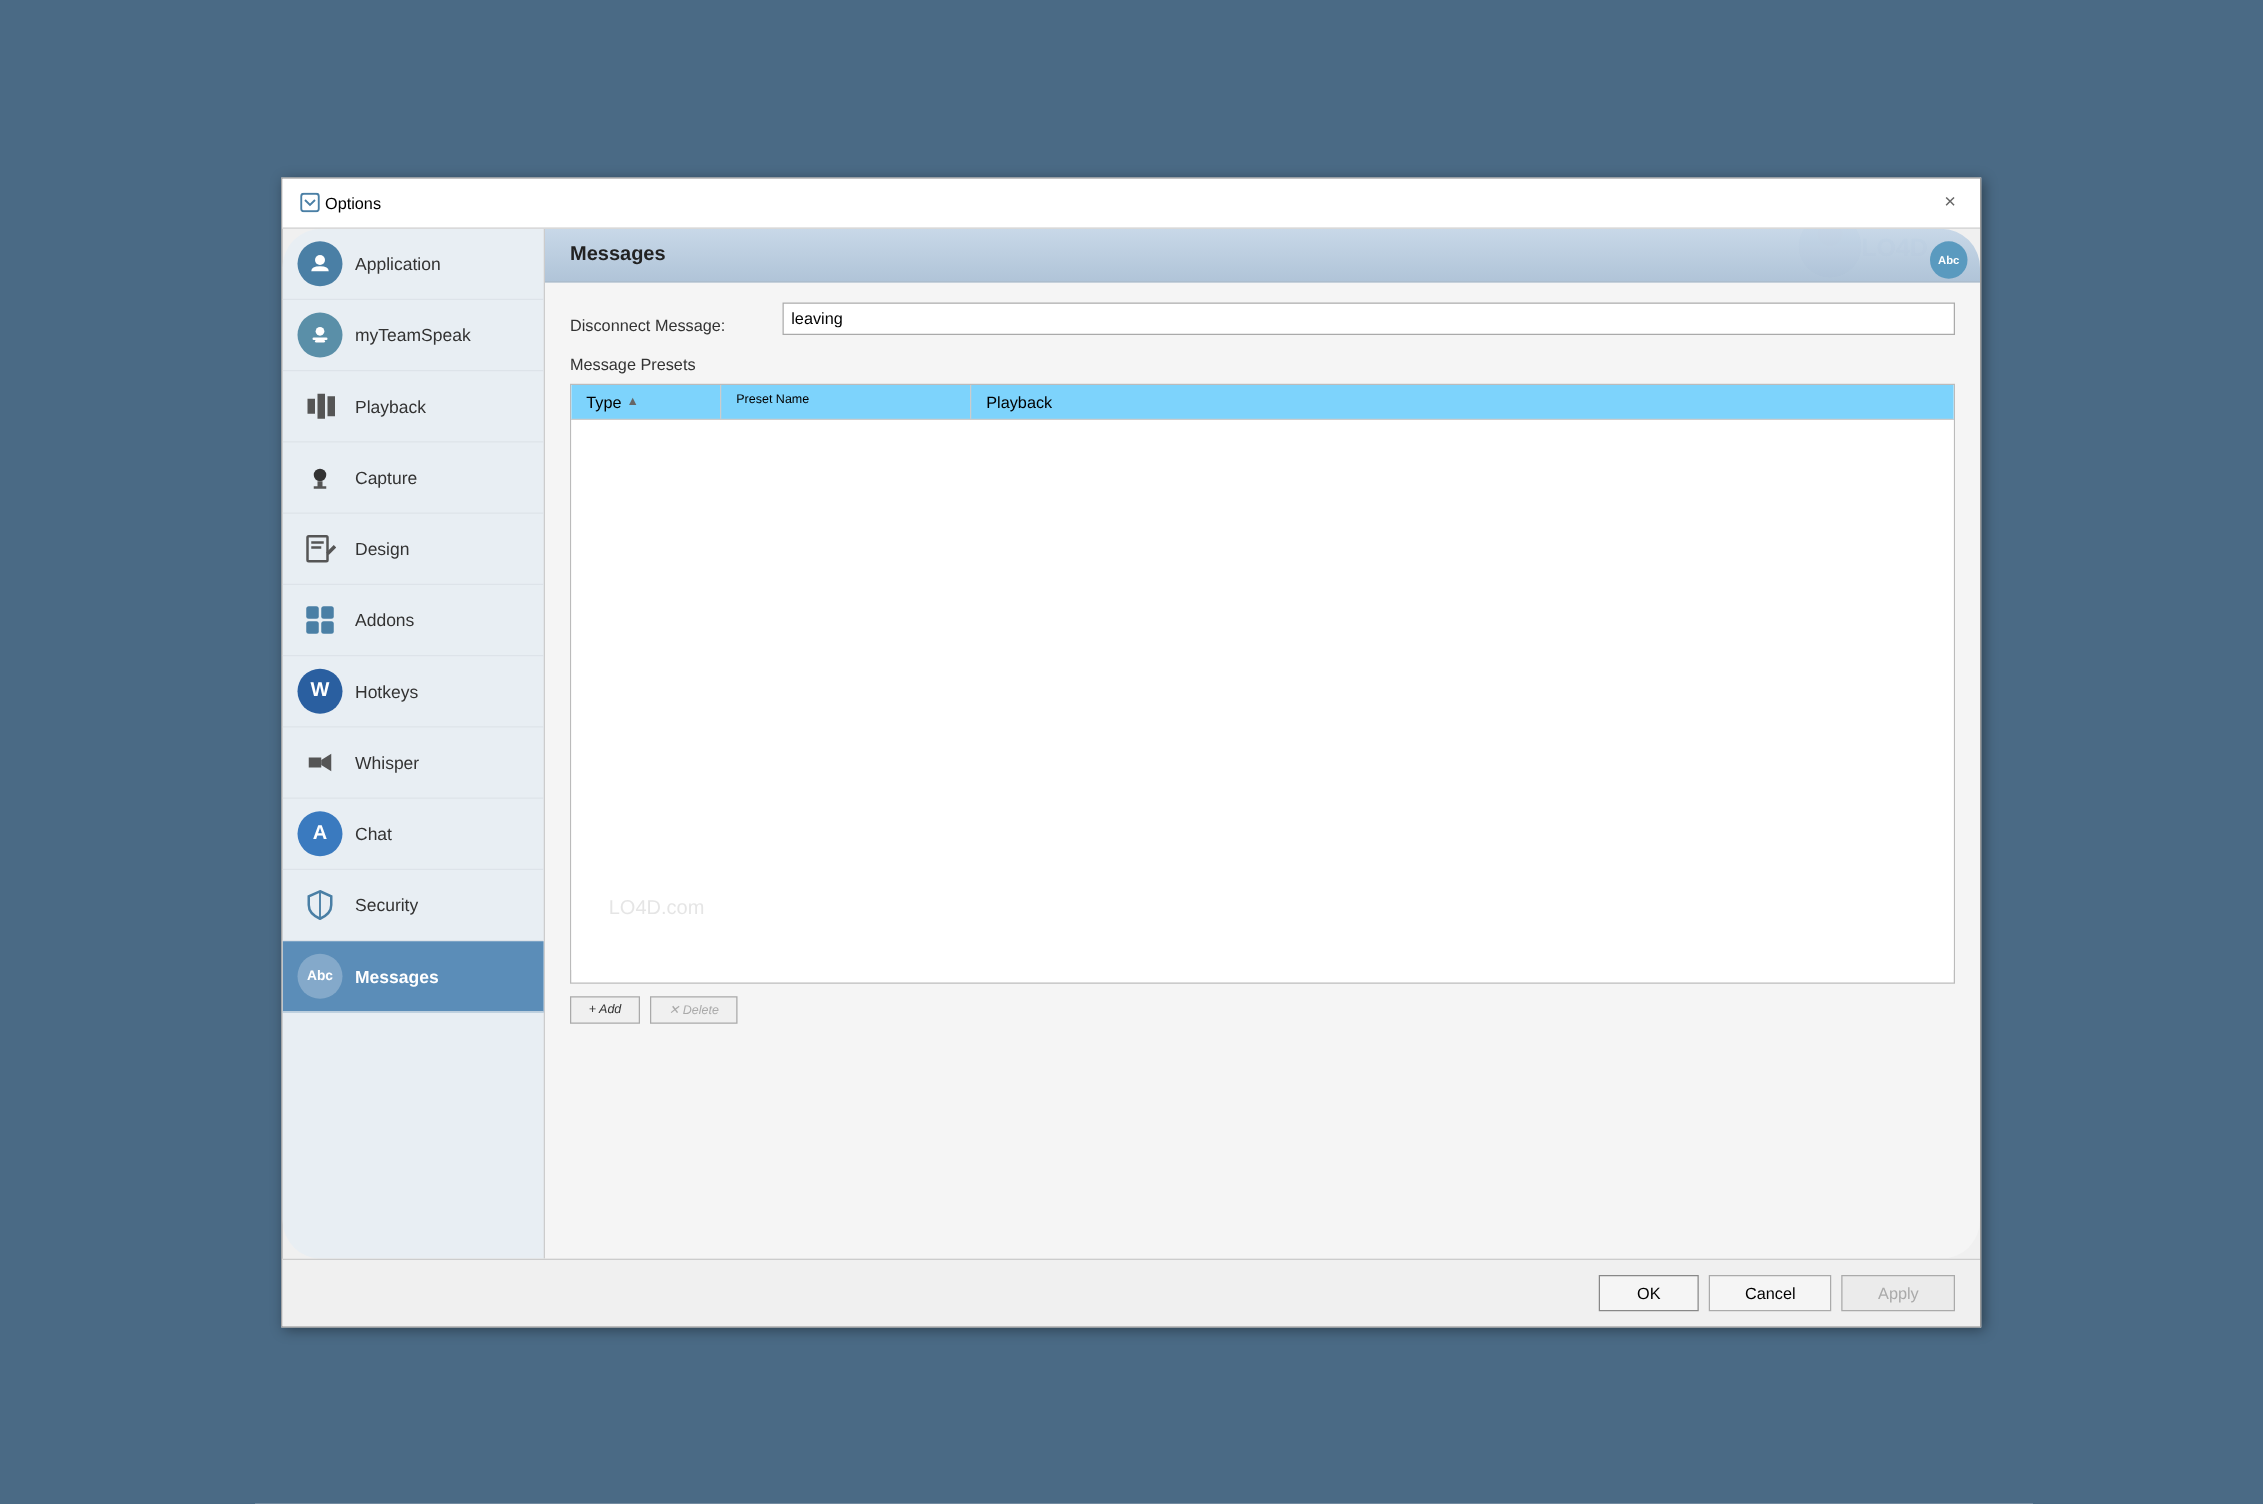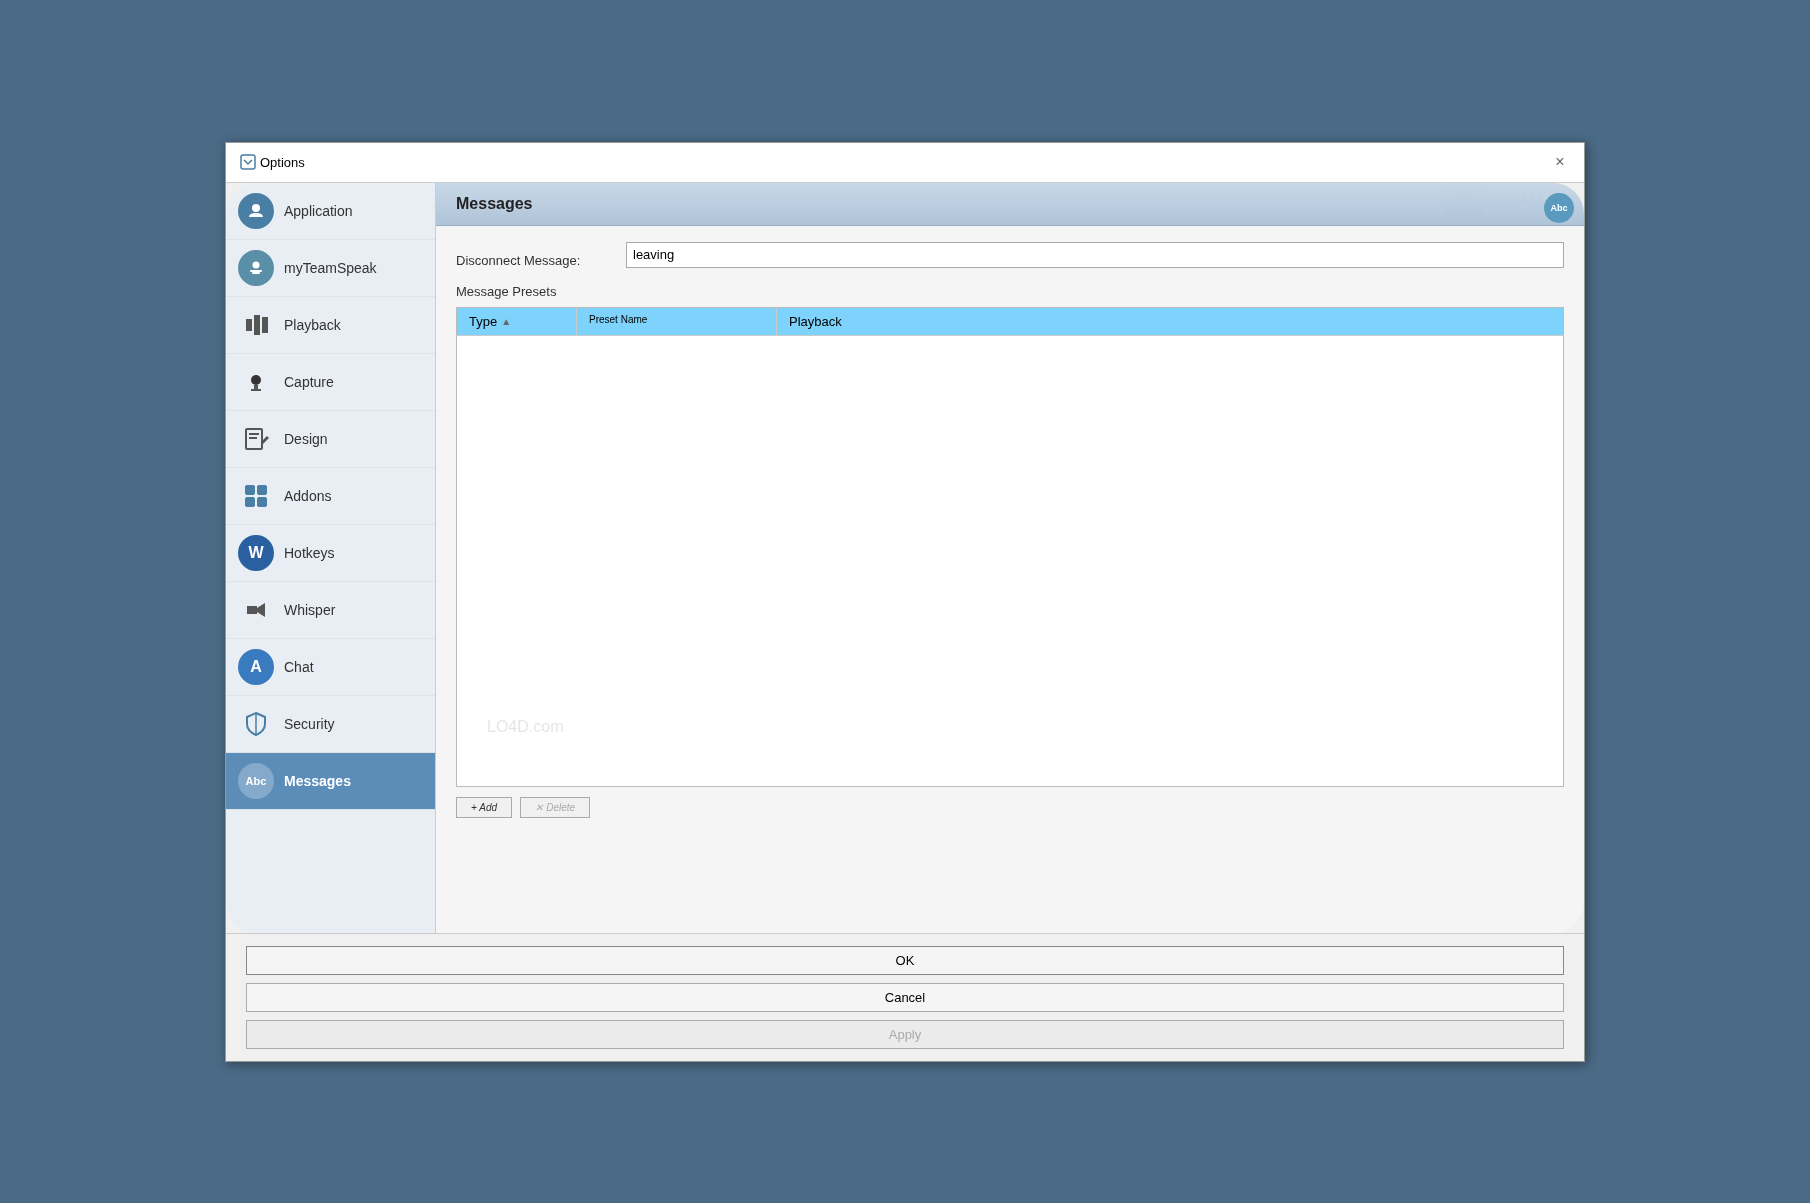--- a/index.html
+++ b/index.html
@@ -276,21 +276,20 @@
     }
 
     
     .window-footer {
       background: #f0f0f0;
       border-top: 1px solid #ccc;
       padding: 12px 20px;
       display: flex;
       justify-content: flex-end;
       gap: 8px;
-      flex-direction: column;
     }
 
     .footer-btn {
       padding: 6px 28px;
       font-size: 13px;
       border: 1px solid #aaa;
       background: #f5f5f5;
       cursor: pointer;
       min-width: 80px;
     }

